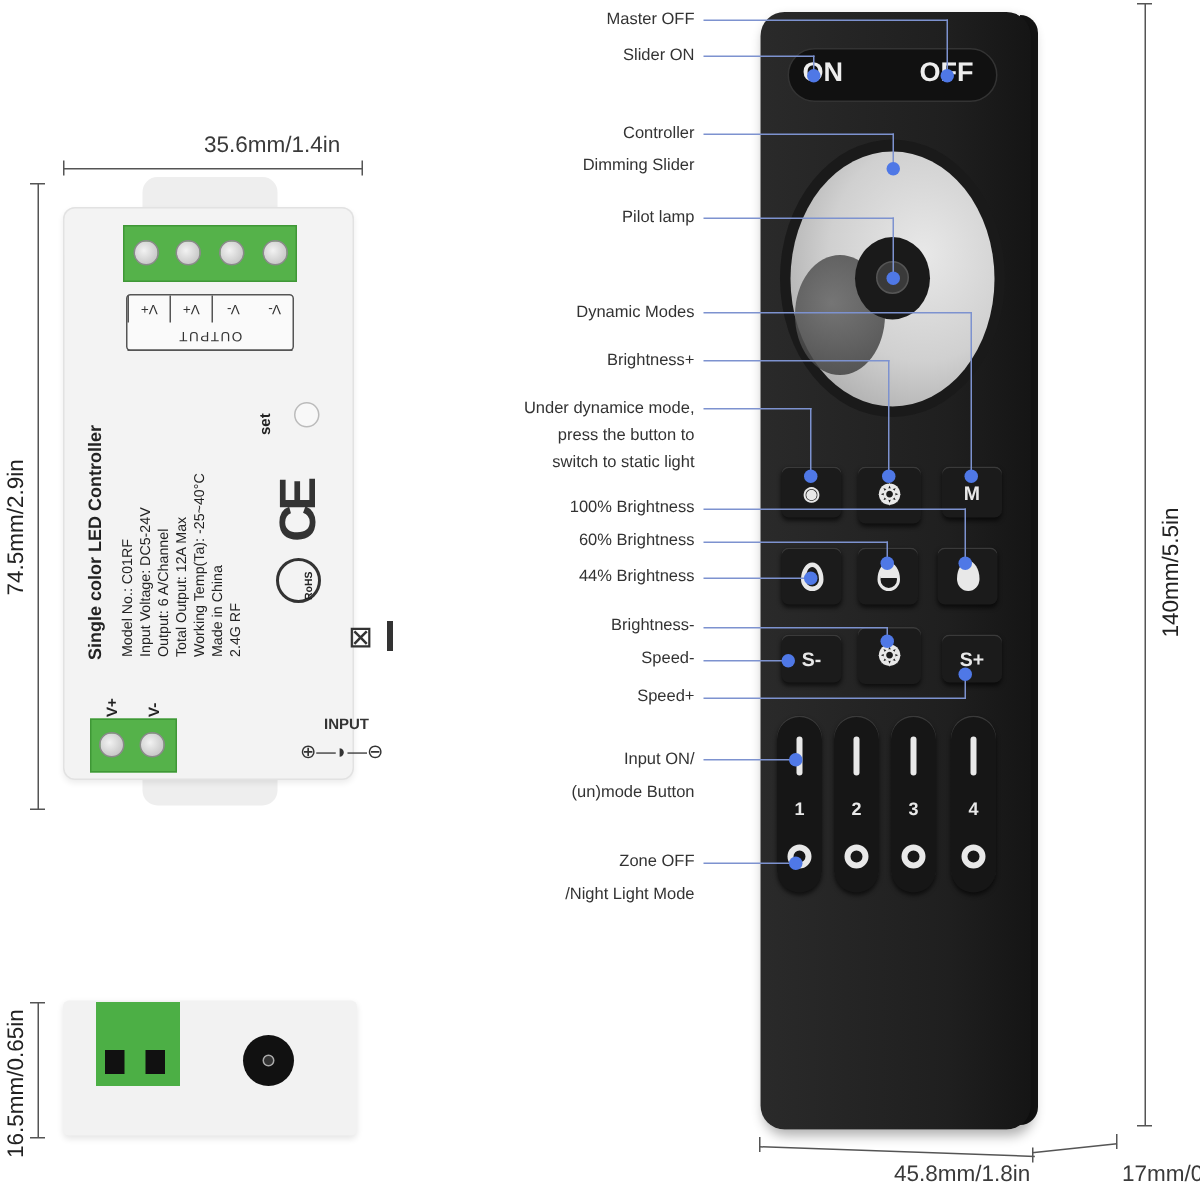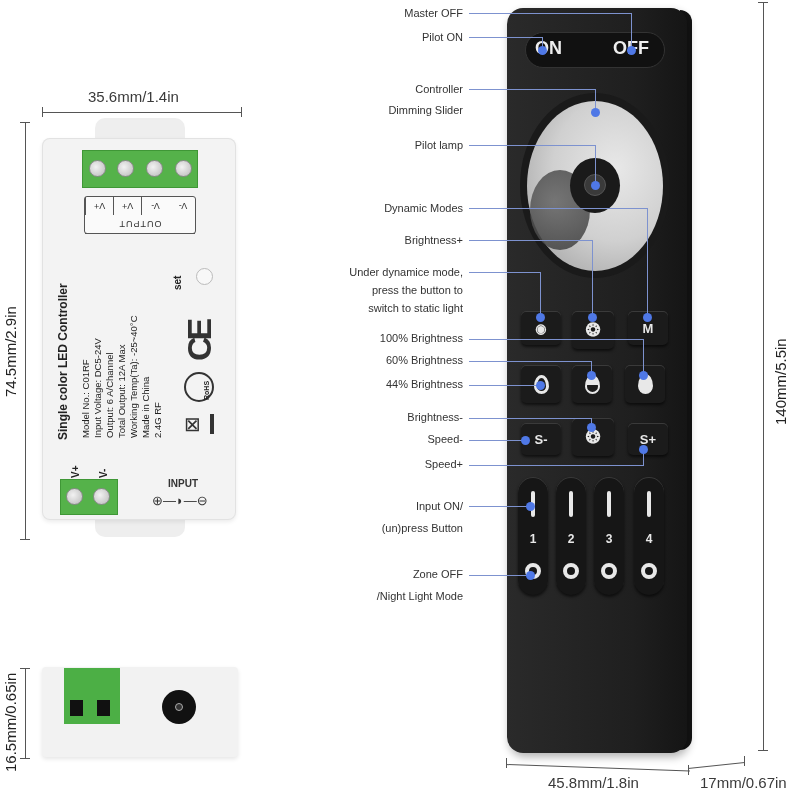--- a/index.html
+++ b/index.html
@@ -1,18 +1,18 @@
 <!DOCTYPE html>
 <html><head>
 <meta charset="utf-8">
 <style>
   * { box-sizing: border-box; margin: 0; padding: 0; }
   html, body { width: 800px; height: 793px; background: #ffffff; overflow: hidden; }
   body { position: relative; font-family: "Liberation Sans", sans-serif; color: #333; }
-  .abs { position: absolute; }
+  .abs { position: absolute; margin-left: 48px; }
   .dim-text { font-size: 15px; color: #3a3a3a; white-space: nowrap; }
   .dimline-h { position: absolute; height: 1px; background: #555; }
   .dimline-v { position: absolute; width: 1px; background: #555; }
   .tick-v { position: absolute; width: 1px; height: 10px; background: #555; }
   .tick-h { position: absolute; height: 1px; width: 10px; background: #555; }
 
   
   .ctrl { position: absolute; left: 42px; top: 138px; width: 194px; height: 382px; background: #f3f3f3; border-radius: 8px;
           box-shadow: inset 0 0 0 1px #e2e2e2, 0 2px 4px rgba(0,0,0,0.08); }
   .ctrl-tab-top { position: absolute; left: 95px; top: 118px; width: 90px; height: 26px; background: #eeeeee; border-radius: 10px 10px 0 0; }
@@ -210,21 +210,21 @@
   <div class="dimline-h" style="left:688px; top:768px; width:57px; transform:rotate(-6deg); transform-origin:left;"></div>
   <div class="tick-v" style="left:744px; top:756px;"></div>
   <div class="abs dim-text" style="left:700px; top:774px;">17mm/0.67in</div>
 </div>
 
 <div class="ann" style="right:337px; top:4px;">Master OFF</div>
 <div class="lead" style="left:469px; top:13px; width:163px; height:1px;"></div>
 <div class="lead" style="left:631px; top:13px; width:1px; height:36px;"></div>
 <div class="dot" style="left:627px; top:46px;"></div>
 
-<div class="ann" style="right:337px; top:28px;">Pilot ON</div>
+<div class="ann" style="right:337px; top:28px;">Slider ON</div>
 <div class="lead" style="left:469px; top:37px; width:74px; height:1px;"></div>
 <div class="lead" style="left:542px; top:37px; width:1px; height:12px;"></div>
 <div class="dot" style="left:538px; top:46px;"></div>
 
 <div class="ann" style="right:337px; top:80px;">Controller</div>
 <div class="ann" style="right:337px; top:101px;">Dimming Slider</div>
 <div class="lead" style="left:469px; top:89px; width:127px; height:1px;"></div>
 <div class="lead" style="left:595px; top:89px; width:1px; height:23px;"></div>
 <div class="dot" style="left:591px; top:108px;"></div>
 
@@ -272,20 +272,20 @@
 <div class="ann" style="right:337px; top:430px;">Speed-</div>
 <div class="lead" style="left:469px; top:440px; width:55px; height:1px;"></div>
 <div class="dot" style="left:521px; top:436px;"></div>
 
 <div class="ann" style="right:337px; top:455px;">Speed+</div>
 <div class="lead" style="left:469px; top:465px; width:175px; height:1px;"></div>
 <div class="lead" style="left:643px; top:448px; width:1px; height:18px;"></div>
 <div class="dot" style="left:639px; top:445px;"></div>
 
 <div class="ann" style="right:337px; top:497px;">Input ON/</div>
-<div class="ann" style="right:337px; top:519px;">(un)press Button</div>
+<div class="ann" style="right:337px; top:519px;">(un)mode Button</div>
 <div class="lead" style="left:469px; top:506px; width:60px; height:1px;"></div>
 <div class="dot" style="left:526px; top:502px;"></div>
 
 <div class="ann" style="right:337px; top:565px;">Zone OFF</div>
 <div class="ann" style="right:337px; top:587px;">/Night Light Mode</div>
 <div class="lead" style="left:469px; top:575px; width:60px; height:1px;"></div>
 <div class="dot" style="left:526px; top:571px;"></div>
 
 </body></html>

